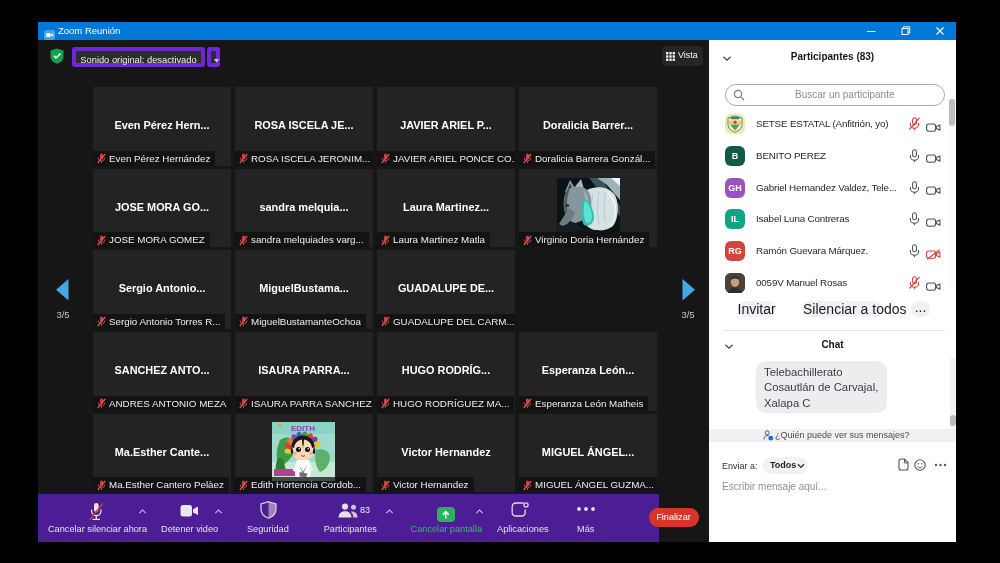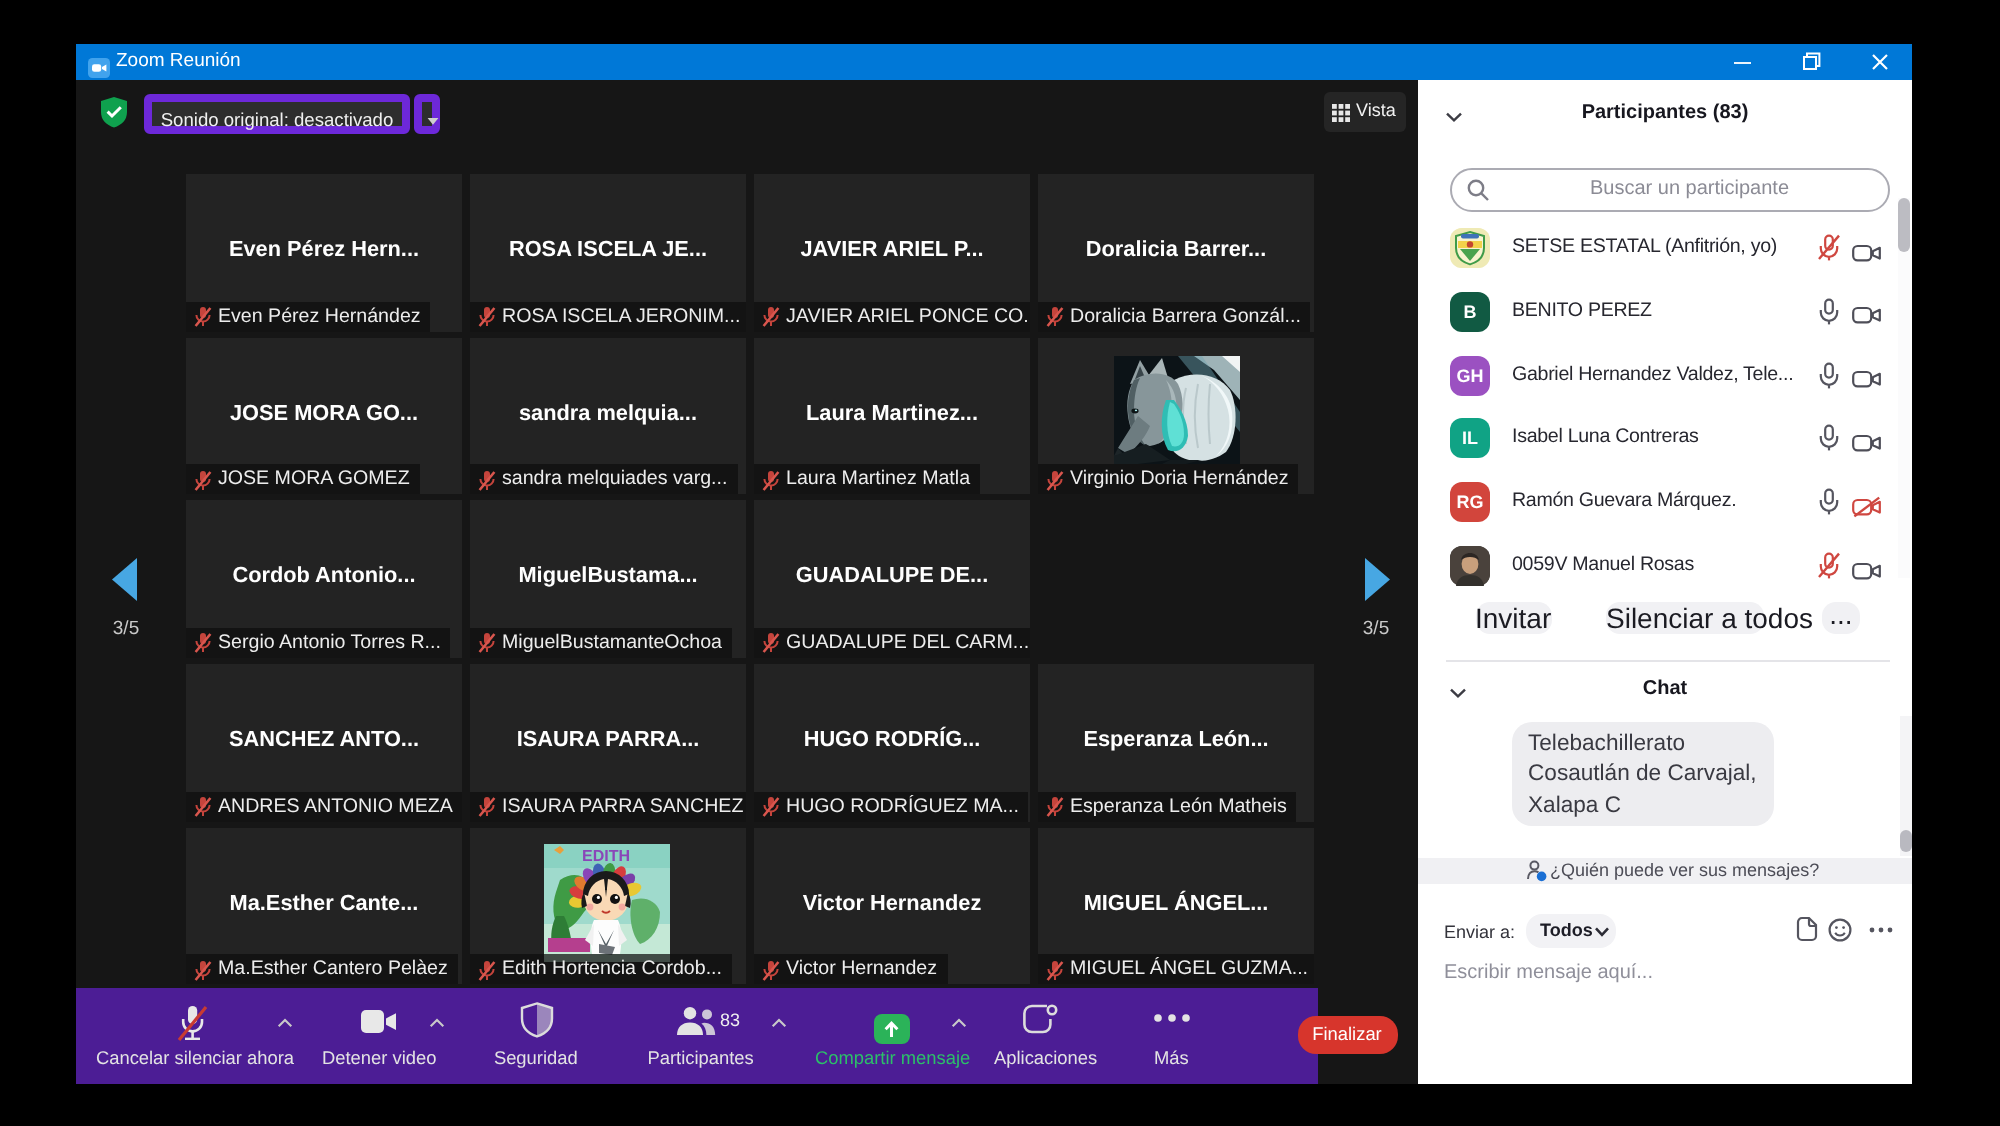--- a/index.html
+++ b/index.html
@@ -181,21 +181,21 @@
           <path d="M28 52 L44 52 L36 54 L24 54 Z" fill="#131a1d"></path>
         </svg>
         <div class="lbl"><svg width="9" height="11" viewBox="0 0 9 11">
             <rect x="3" y="0.5" width="3" height="5.5" rx="1.5" fill="#c5443c"></rect>
             <path d="M1.2 4.5 a3.3 3.3 0 0 0 6.6 0" fill="none" stroke="#c5443c" stroke-width="1"></path>
             <line x1="4.5" y1="8" x2="4.5" y2="10" stroke="#c5443c" stroke-width="1"></line>
             <line x1="0.8" y1="10" x2="8.2" y2="1" stroke="#d9564e" stroke-width="1.3"></line>
           </svg>Virginio Doria Hernández</div>
       </div>
     <div class="tile" style="left:55px;top:210.4px;">
-        <div class="cname">Cordob  Antonio...</div>
+        <div class="cname">Sergio  Antonio...</div>
         <div class="lbl"><svg width="9" height="11" viewBox="0 0 9 11">
             <rect x="3" y="0.5" width="3" height="5.5" rx="1.5" fill="#c5443c"></rect>
             <path d="M1.2 4.5 a3.3 3.3 0 0 0 6.6 0" fill="none" stroke="#c5443c" stroke-width="1"></path>
             <line x1="4.5" y1="8" x2="4.5" y2="10" stroke="#c5443c" stroke-width="1"></line>
             <line x1="0.8" y1="10" x2="8.2" y2="1" stroke="#d9564e" stroke-width="1.3"></line>
           </svg>Sergio Antonio Torres R...</div>
       </div>
     <div class="tile" style="left:197px;top:210.4px;">
         <div class="cname">MiguelBustama...</div>
         <div class="lbl"><svg width="9" height="11" viewBox="0 0 9 11">
@@ -372,21 +372,21 @@
             <circle cx="3" cy="3" r="1.9"></circle>
             <circle cx="10" cy="3" r="1.9"></circle>
             <circle cx="17" cy="3" r="1.9"></circle>
           </g>
         </svg>
       <div style="position:absolute;left:610.5px;top:13.5px;width:50px;height:19px;background:#d7352c;border-radius:9px;color:#fff;font-size:9.2px;text-align:center;line-height:19px;">Finalizar</div>
       <div class="tb-label" style="left:59.5px;color:#e3e3e3;">Cancelar silenciar ahora</div>
       <div class="tb-label" style="left:151.6px;color:#e3e3e3;">Detener video</div>
       <div class="tb-label" style="left:229.9px;color:#e3e3e3;">Seguridad</div>
       <div class="tb-label" style="left:312.3px;color:#e3e3e3;">Participantes</div>
-      <div class="tb-label" style="left:408.3px;color:#2cbf69;">Compartir mensaje</div>
+      <div class="tb-label" style="left:408.3px;color:#2cbf69;">Cancelar pantalla</div>
       <div class="tb-label" style="left:484.8px;color:#e3e3e3;">Aplicaciones</div>
       <div class="tb-label" style="left:547.7px;color:#e3e3e3;">Más</div>
     </div>
   </div>
   <div id="panel">
     <svg style="position:absolute;left:13px;top:15px;" width="10" height="7" viewBox="0 0 10 7">
         <path d="M1.5 1.8 L5 5.2 L8.5 1.8" stroke="#3c3c44" stroke-width="1.2" fill="none"></path>
       </svg>
     <div style="position:absolute;left:0;top:11px;width:247px;text-align:center;font-size:10px;font-weight:bold;color:#17171f;">Participantes (83)</div>
     <div style="position:absolute;left:15.5px;top:43.5px;width:220px;height:22.5px;border:1px solid #ababb3;border-radius:11px;"></div>

